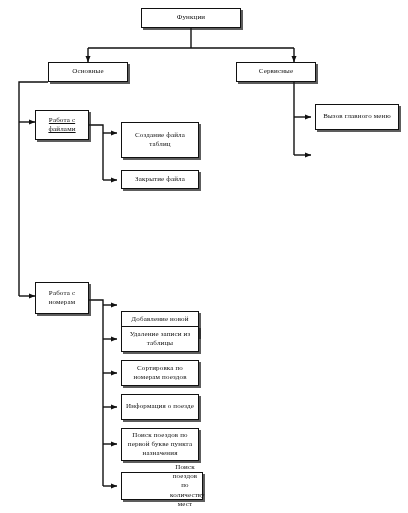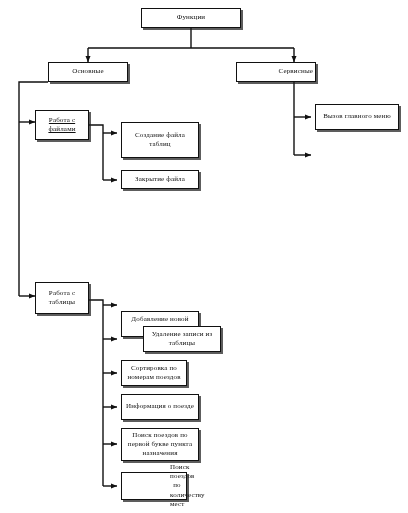--- a/index.html
+++ b/index.html
@@ -73,54 +73,54 @@
     </g>
   </svg>
 
   <div class="node" style="left:138px;top:8px;width:100px;height:20px;">
     <span>Функции</span>
   </div>
 
   <div class="node" style="left:45px;top:62px;width:80px;height:20px;">
     <span>Основные</span>
   </div>
-  <div class="node" style="left:233px;top:62px;width:80px;height:20px;text-align:right;">
+  <div class="node" style="left:233px;top:62px;width:80px;height:20px;">
     <span>Сервисные</span>
   </div>
 
   <div class="node" style="left:32px;top:110px;width:54px;height:30px;text-decoration:underline;">
     <span>Работа с файлами</span>
   </div>
   <div class="node" style="left:32px;top:282px;width:54px;height:32px;">
-    <span>Работа с таблицы</span>
+    <span>Работа с номерам</span>
   </div>
 
   <div class="node" style="left:118px;top:122px;width:78px;height:36px;">
     <span>Создание файла таблиц</span>
   </div>
   <div class="node" style="left:312px;top:104px;width:84px;height:26px;">
     <span>Вызов главного меню</span>
   </div>
 
   <div class="node" style="left:118px;top:170px;width:78px;height:19px;">
     <span>Закрытие файла</span>
   </div>
 
   <div class="node" style="left:118px;top:292px;width:78px;height:26px;margin-top:19px;">
     <span>Добавление новой записи</span>
   </div>
-  <div class="node" style="left:118px;top:326px;width:78px;height:26px;margin-left:22px;">
+  <div class="node" style="left:118px;top:326px;width:78px;height:26px;">
     <span>Удаление записи из таблицы</span>
   </div>
-  <div class="node" style="left:118px;top:360px;width:66px;height:26px;">
+  <div class="node" style="left:118px;top:360px;width:78px;height:26px;">
     <span>Сортировка по номерам поездов</span>
   </div>
   <div class="node" style="left:118px;top:394px;width:78px;height:26px;font-family:Liberation Serif, serif;">
     <span>Информация о поезде</span>
   </div>
   <div class="node" style="left:118px;top:428px;width:78px;height:33px;">
     <span>Поиск поездов по первой букве пункта назначения</span>
   </div>
-  <div class="node" style="left:118px;top:472px;width:66px;height:28px;padding-left:48px;">
+  <div class="node" style="left:118px;top:472px;width:82px;height:28px;padding-left:48px;">
     <span>Поиск поездов по количеству мест</span>
   </div>
 
 </div>
 
 </body></html>

